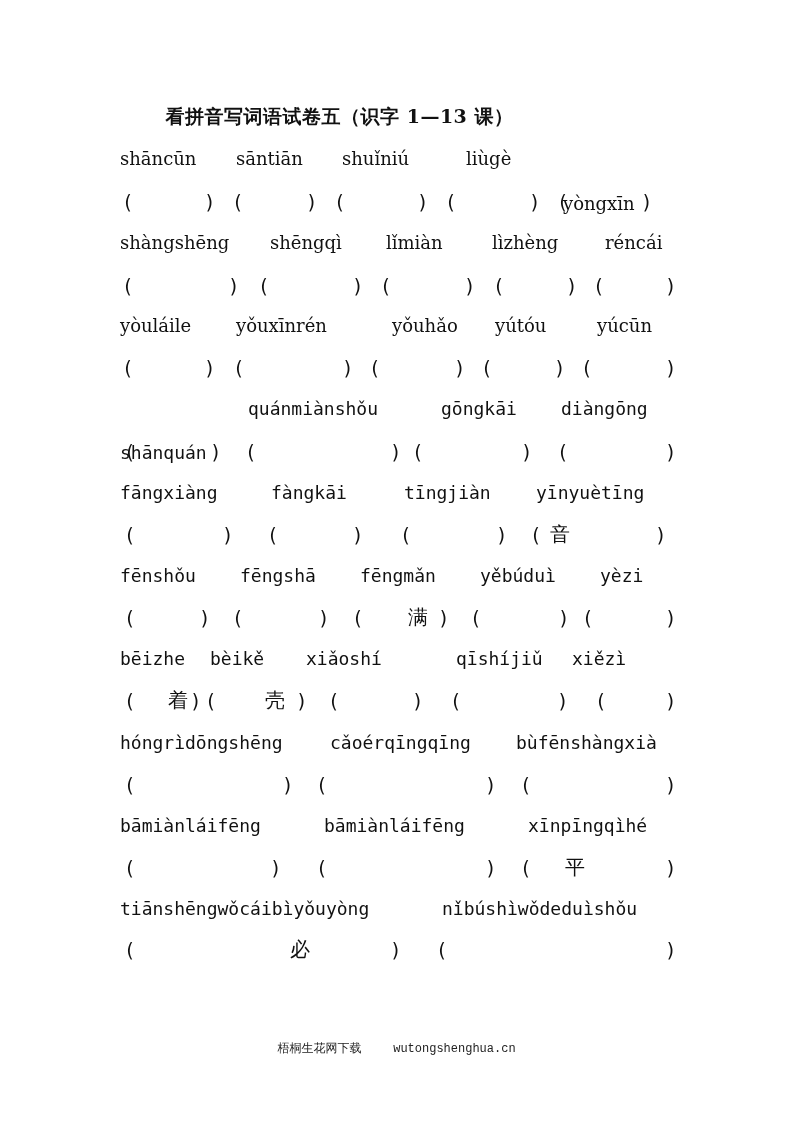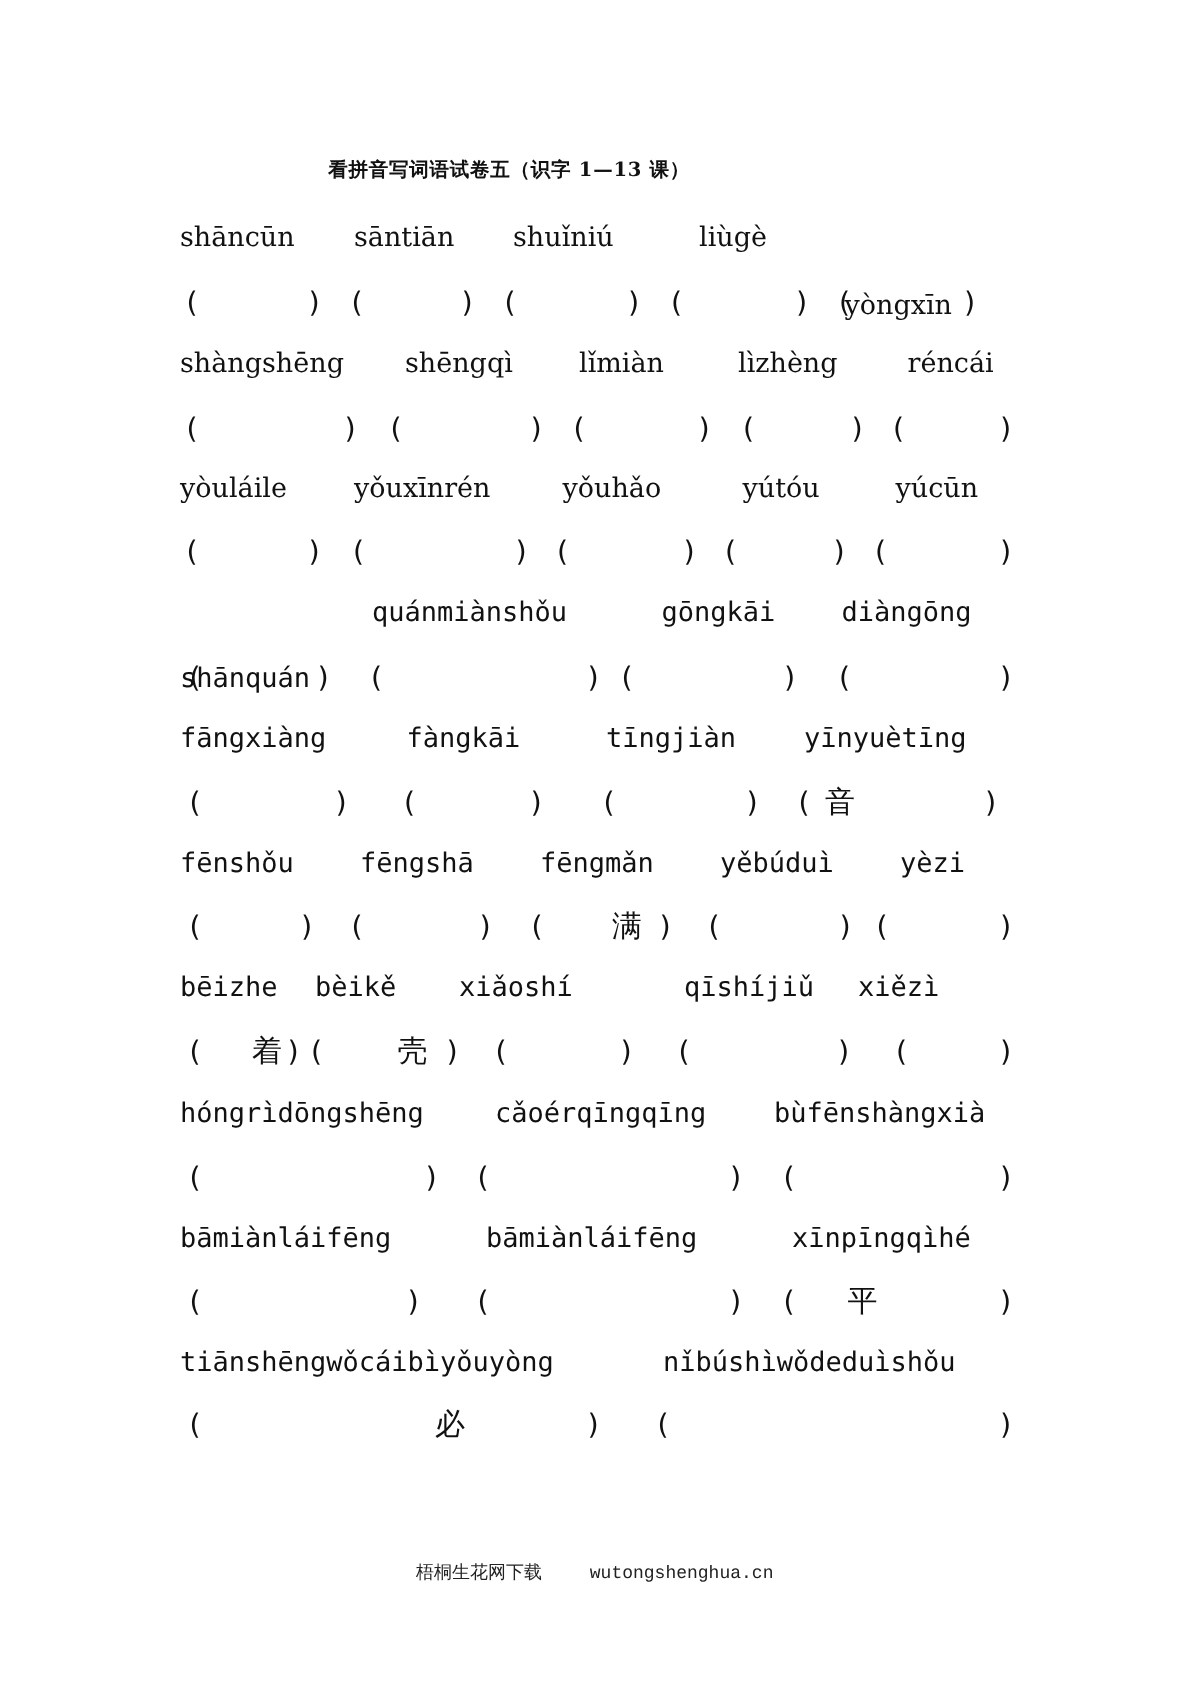--- a/index.html
+++ b/index.html
@@ -1,19 +1,19 @@
 <!DOCTYPE html>
 <html><head>
 <meta charset="utf-8">
 <style>
   html, body { margin: 0; padding: 0; background: #ffffff; }
   body { width: 793px; height: 1122px; position: relative; overflow: hidden; color: #111; }
   .title {
     position: absolute; left: 0; width: 679px; top: 104px; text-align: center;
-    font-family: "DejaVu Serif", serif; font-weight: bold; font-size: 13px; letter-spacing: 0.5px;
+    font-family: "DejaVu Serif", serif; font-weight: bold; font-size: 19px; letter-spacing: 0.5px;
   }
   .py {
     position: absolute; white-space: nowrap;
     font-family: "DejaVu Sans Mono", monospace; font-size: 18px; line-height: 30px; color: #111;
   }
   .serifpy { font-family: "DejaVu Serif", serif; }
   .par {
     position: absolute; white-space: nowrap;
     font-family: "DejaVu Sans Mono", monospace; font-size: 19px; line-height: 30px; color: #111;
   }
@@ -58,21 +58,21 @@
     <span class="par" style="left: 258px; top: 271px;">(</span>
     <span class="par" style="left: 352px; top: 271px;">)</span>
     <span class="par" style="left: 380px; top: 271px;">(</span>
     <span class="par" style="left: 464px; top: 271px;">)</span>
     <span class="par" style="left: 493px; top: 271px;">(</span>
     <span class="par" style="left: 566px; top: 271px;">)</span>
     <span class="par" style="left: 593px; top: 271px;">(</span>
     <span class="par" style="left: 665px; top: 271px;">)</span>
     <span class="py serifpy" style="left: 120px; top: 311px;">yòuláile</span>
     <span class="py serifpy" style="left: 236px; top: 311px;">yǒuxīnrén</span>
-    <span class="py serifpy" style="left: 375px; top: 311px; text-align: right;">yǒuhǎo</span>
+    <span class="py serifpy" style="left: 392px; top: 311px; text-align: right;">yǒuhǎo</span>
     <span class="py serifpy" style="left: 495px; top: 311px;">yútóu</span>
     <span class="py serifpy" style="left: 597px; top: 311px;">yúcūn</span>
     <span class="par" style="left: 122px; top: 353px;">(</span>
     <span class="par" style="left: 204px; top: 353px;">)</span>
     <span class="par" style="left: 233px; top: 353px;">(</span>
     <span class="par" style="left: 342px; top: 353px;">)</span>
     <span class="par" style="left: 369px; top: 353px;">(</span>
     <span class="par" style="left: 454px; top: 353px;">)</span>
     <span class="par" style="left: 481px; top: 353px;">(</span>
     <span class="par" style="left: 554px; top: 353px;">)</span>

